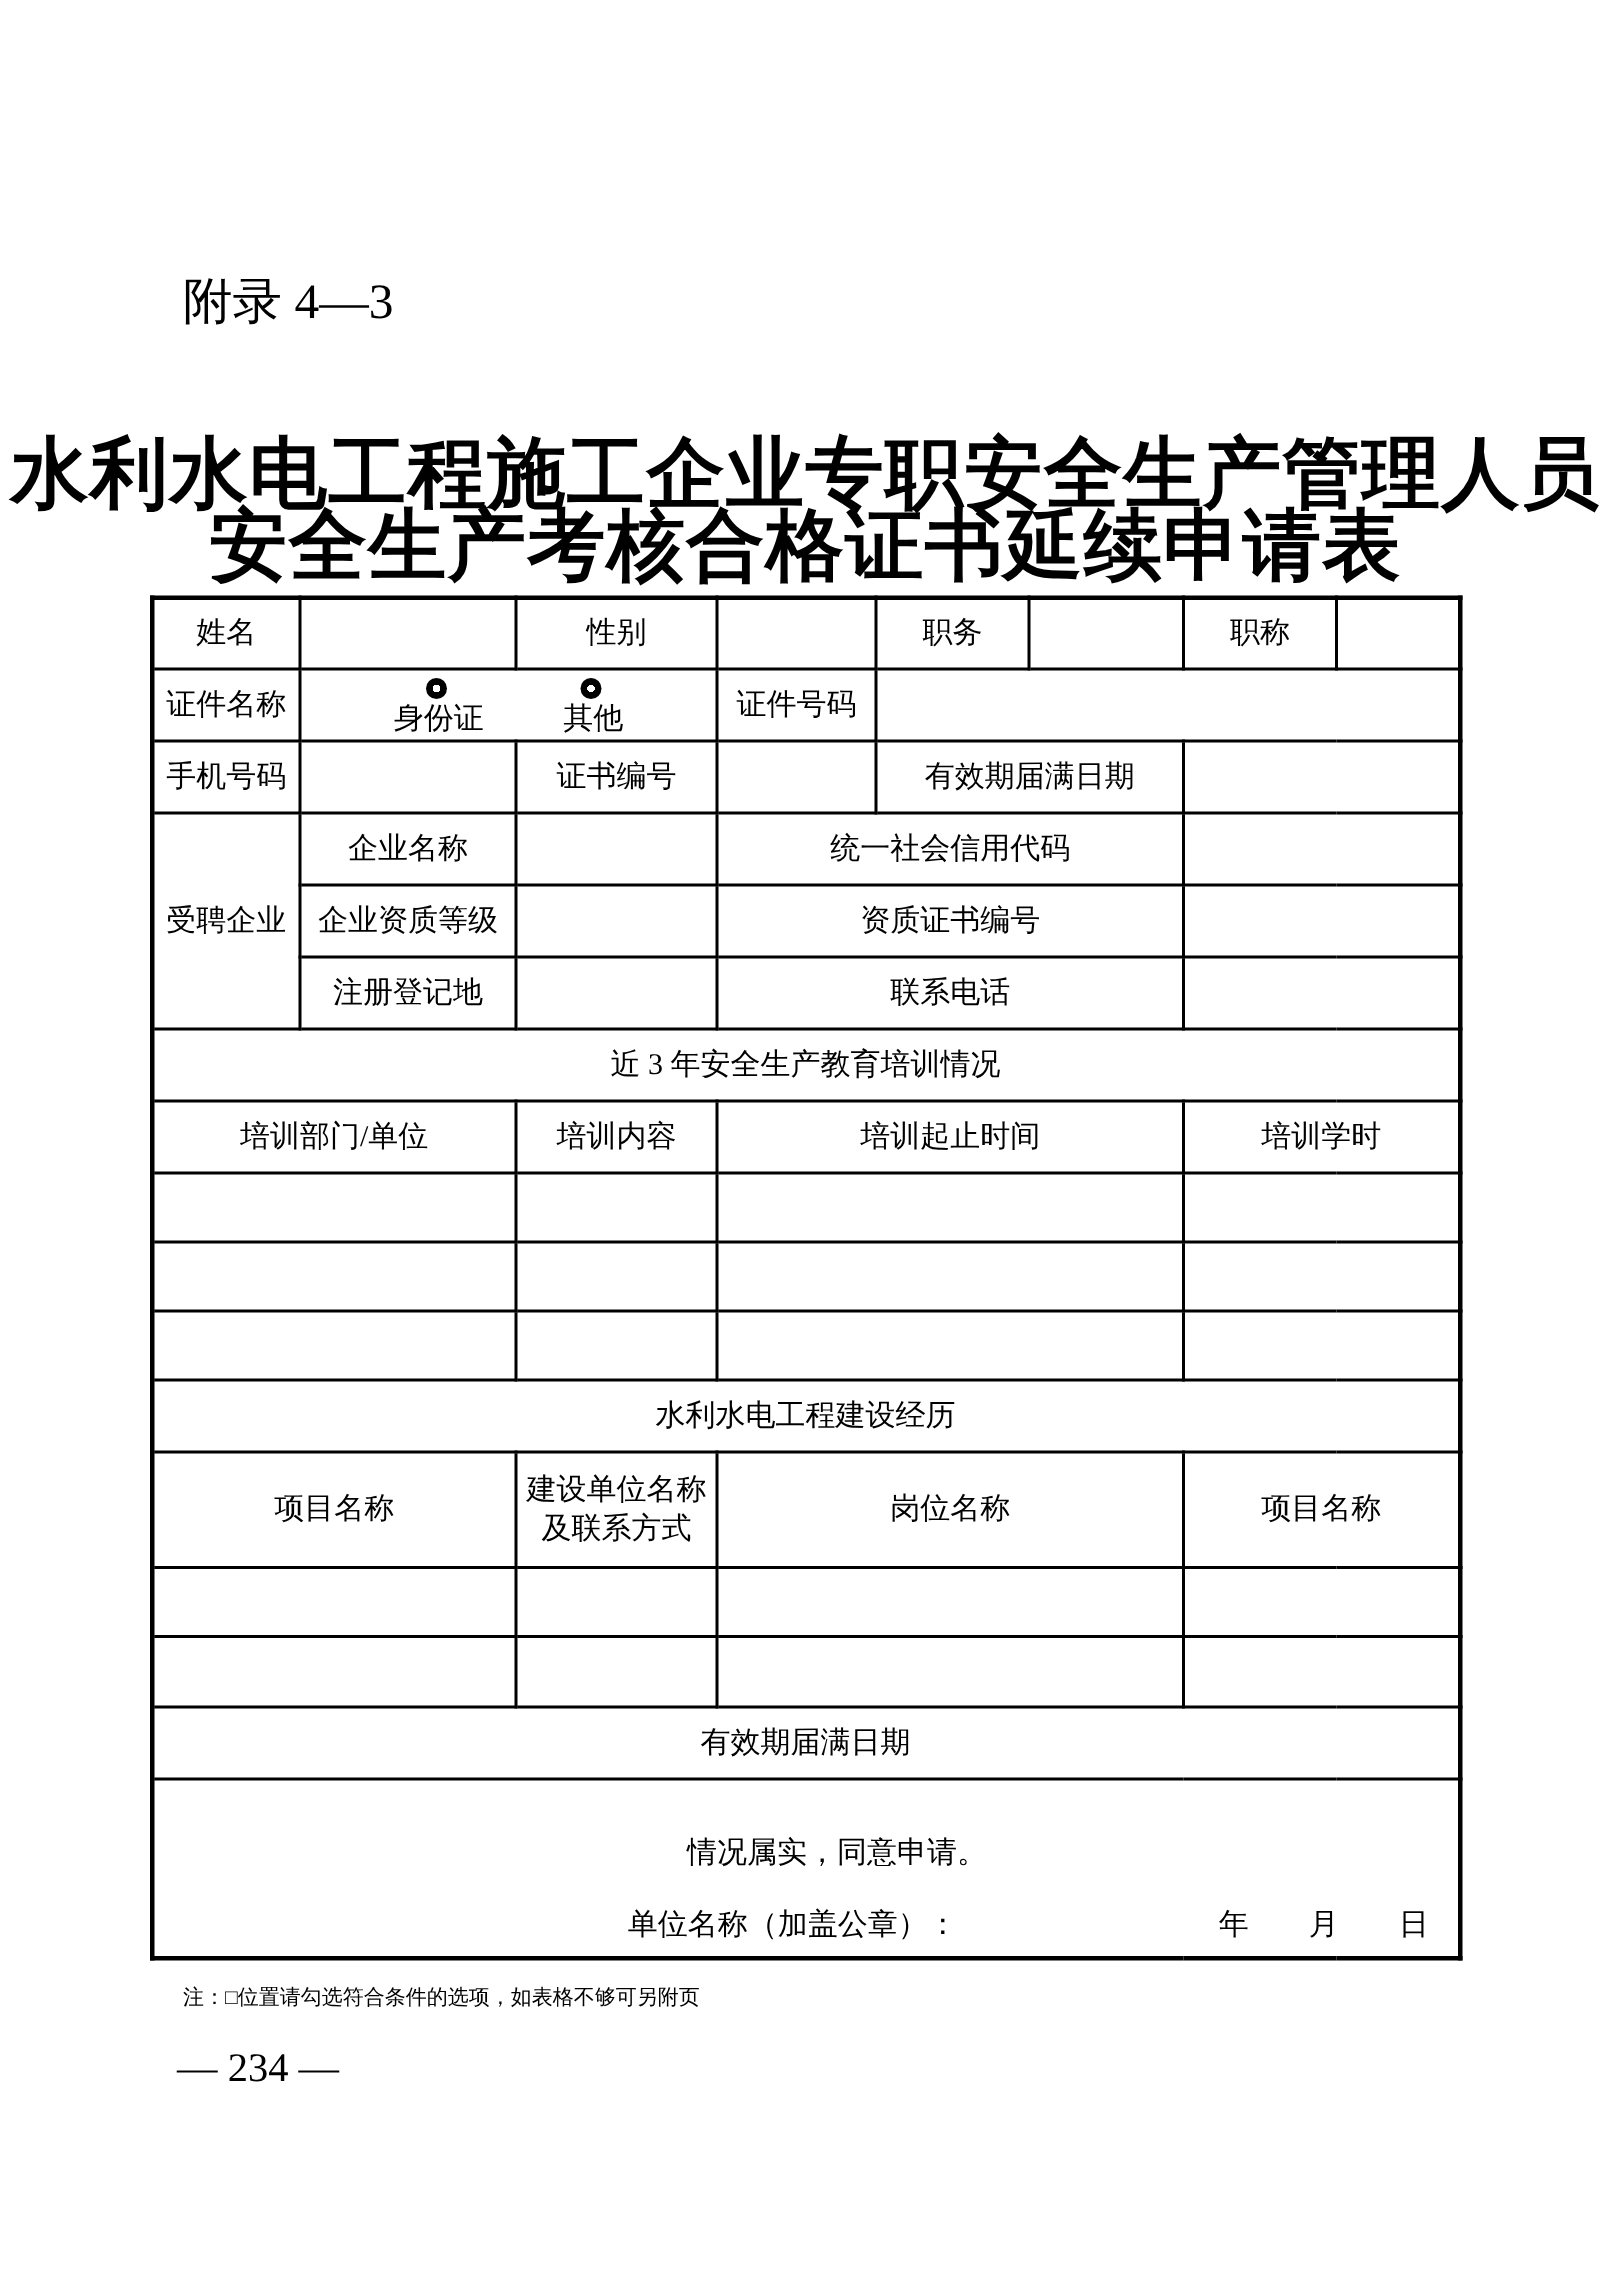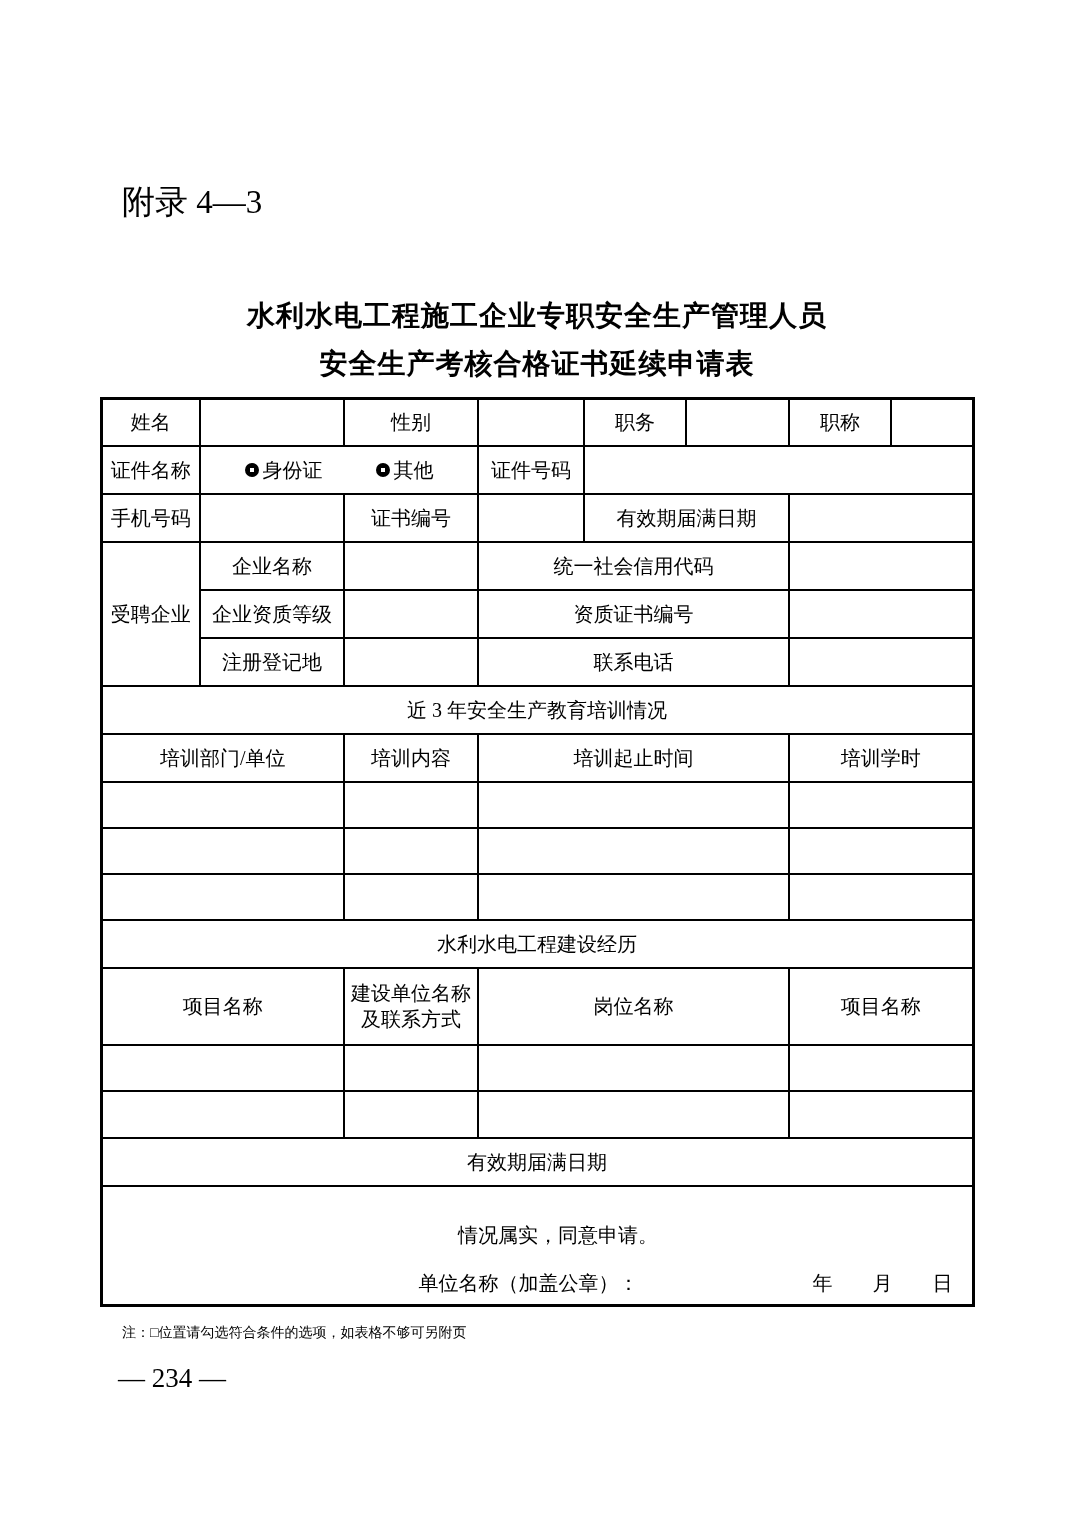--- a/index.html
+++ b/index.html
@@ -17,21 +17,21 @@
   .appendix {
     margin: 184px 0 0 122px;
     font-size: 33px;
     line-height: 36px;
   }
   .doc-title {
     margin: 72px 0 0 0;
     text-align: center;
     font-family: "Liberation Sans", "DejaVu Sans", sans-serif;
     font-weight: bold;
-    font-size: 28px;
+    font-size: 52px;
     line-height: 48px;
     letter-spacing: 1px;
   }
   table.form {
     border-collapse: collapse;
     table-layout: fixed;
     width: 872px;
     margin: 9px auto 0 auto;
     border: 3px solid #000;
   }
@@ -46,20 +46,21 @@
   }
   tr.h47  { height: 47px; }
   tr.h48  { height: 48px; }
   tr.h46  { height: 46px; }
   tr.h77  { height: 77px; }
   tr.h120 { height: 120px; }
   .radio-group {
     display: inline-flex;
     align-items: center;
     margin: 0 24px;
+    flex-direction: column;
   }
   .radio-icon {
     display: inline-block;
     width: 14px;
     height: 14px;
     border-radius: 50%;
     background: radial-gradient(circle, #ffffff 0 2.5px, #000000 2.5px 100%);
     margin-right: 4px;
     flex: 0 0 auto;
   }

